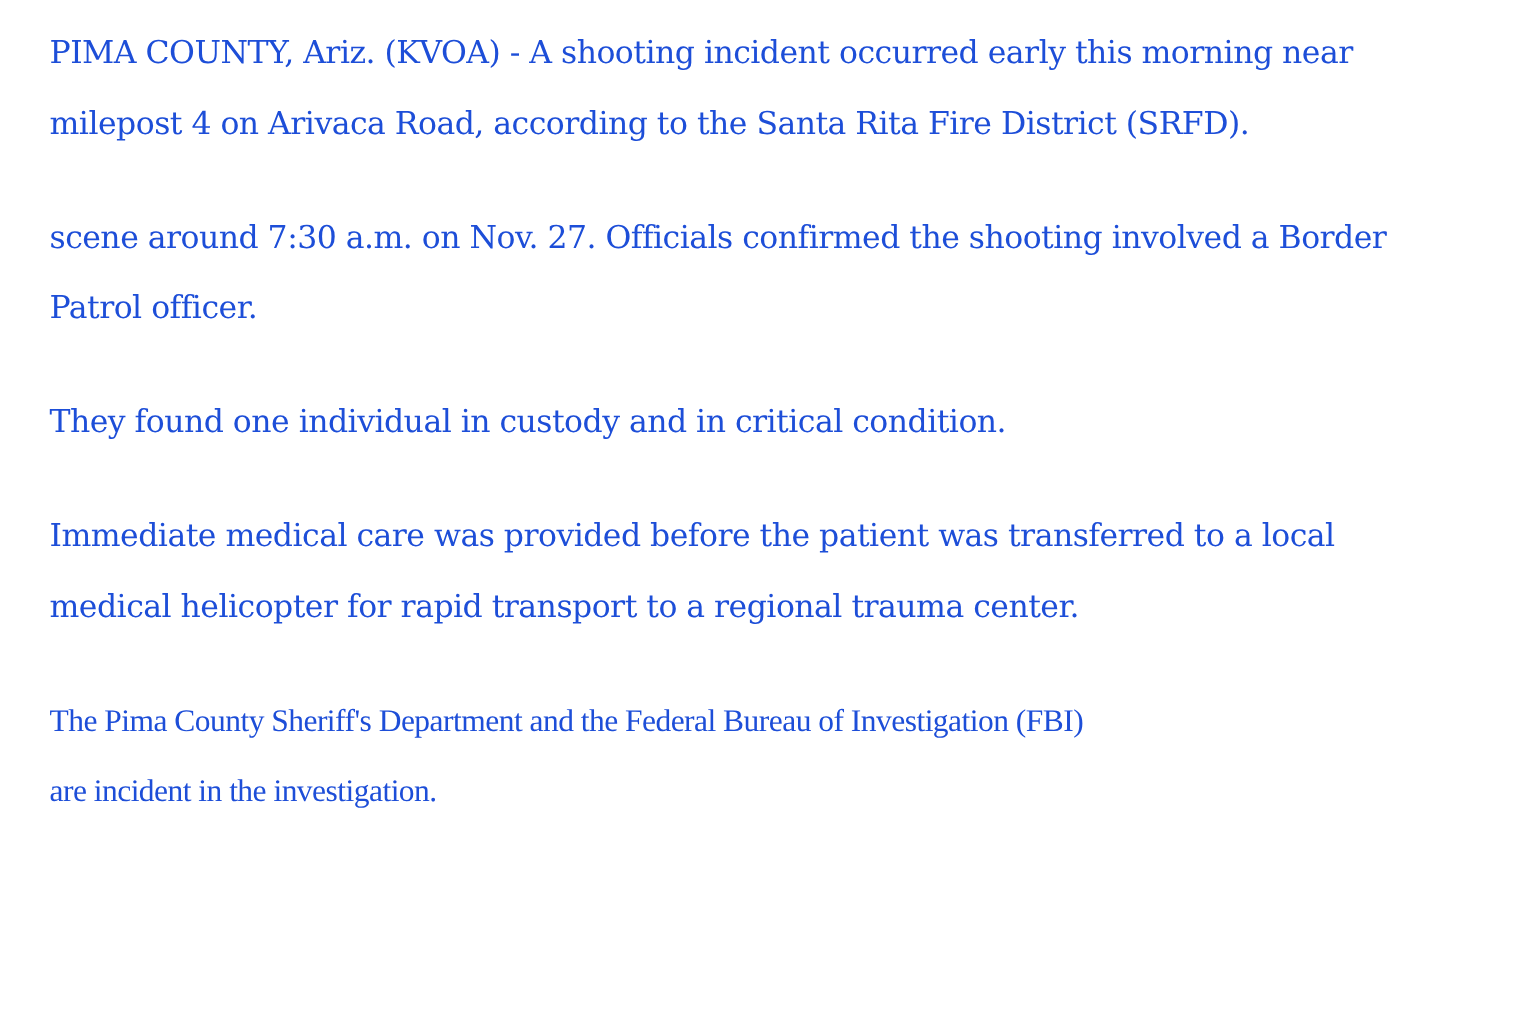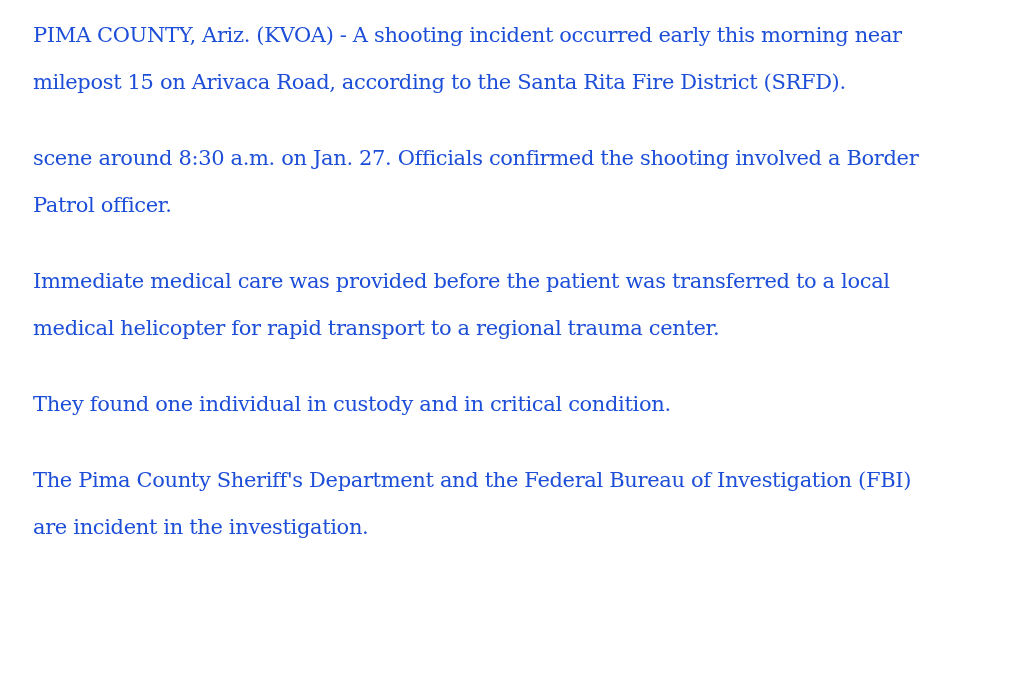--- a/index.html
+++ b/index.html
@@ -23,42 +23,43 @@
       font-size: 21px;
       line-height: 47px;
       letter-spacing: -0.35px;
     }
     .article p {
       margin: 0 0 29px 0;
       padding: 0;
     }
     .article p:last-child {
       margin-bottom: 0;
+      font-family: Liberation Serif, serif;
     }
     .line {
       display: block;
       white-space: nowrap;
     }
   </style>
 </head>
 <body>
 
 <div class="article">
   <p>
     <span class="line">PIMA COUNTY, Ariz. (KVOA) - A shooting incident occurred early this morning near</span>
-    <span class="line">milepost 15 on Arivaca Road, according to the Santa Rita Fire District (SRFD).</span>
+    <span class="line">milepost 4 on Arivaca Road, according to the Santa Rita Fire District (SRFD).</span>
   </p>
   <p>
-    <span class="line">scene around 8:30 a.m. on Jan. 27. Officials confirmed the shooting involved a Border</span>
+    <span class="line">scene around 7:30 a.m. on Nov. 27. Officials confirmed the shooting involved a Border</span>
     <span class="line">Patrol officer.</span>
+  </p>
+  <p>
+    <span class="line">They found one individual in custody and in critical condition.</span>
   </p>
   <p>
     <span class="line">Immediate medical care was provided before the patient was transferred to a local</span>
     <span class="line">medical helicopter for rapid transport to a regional trauma center.</span>
-  </p>
-  <p>
-    <span class="line">They found one individual in custody and in critical condition.</span>
   </p>
   <p>
     <span class="line">The Pima County Sheriff's Department and the Federal Bureau of Investigation (FBI)</span>
     <span class="line">are incident in the investigation.</span>
   </p>
 </div>
 
 </body></html>

